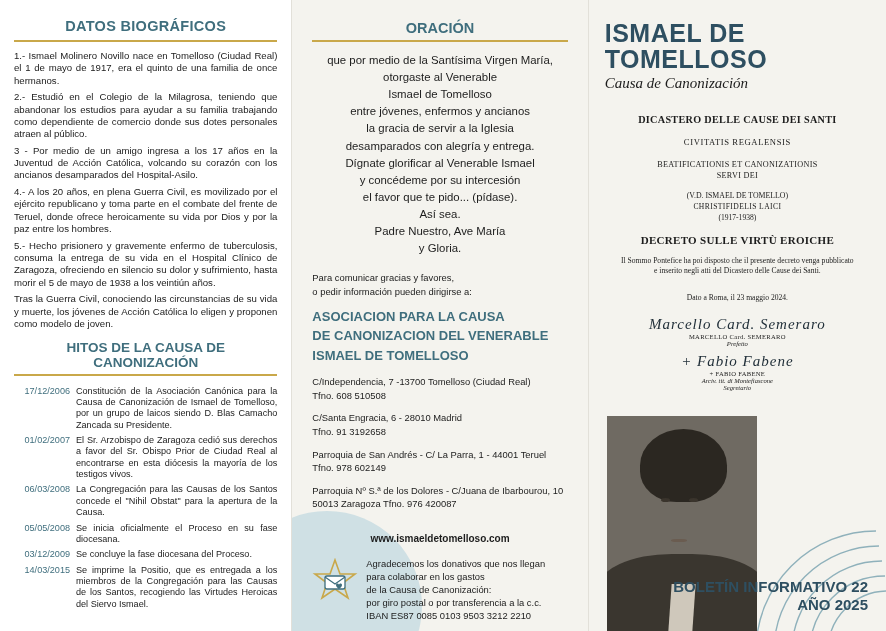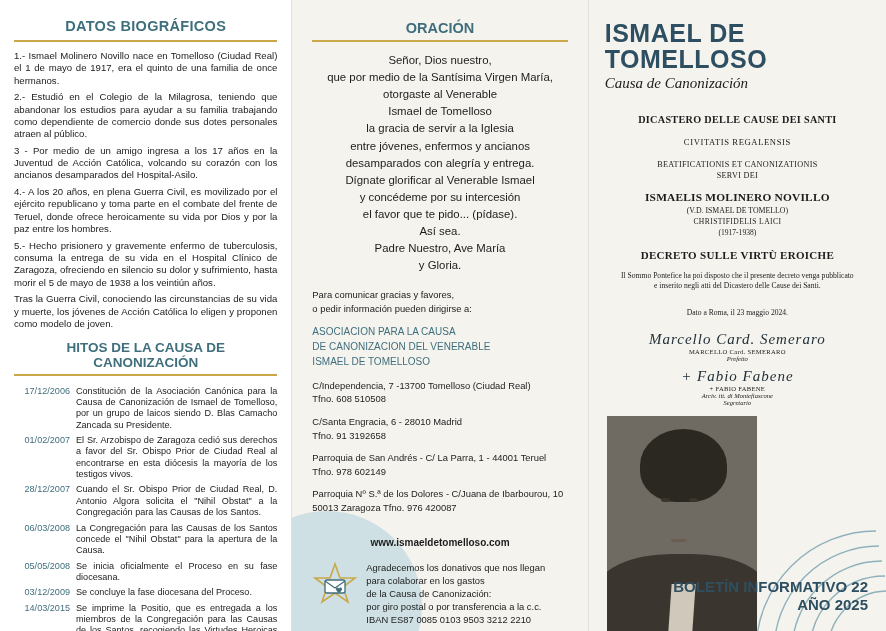--- a/index.html
+++ b/index.html
@@ -94,22 +94,22 @@
   }
   .contact{
     text-align:left;
     font-size:9.4px;
     line-height:1.45;
     color:#1c1c1c;
     margin-top:14px;
   }
   .contact .blue{
     color:#3f6e7d;
-    font-weight:normal;
-    font-size:10px;
+    font-weight:bold;
+    font-size:13px;
     line-height:1.5;
     margin:8px 0 10px 0;
   }
   .contact .addr{margin:0 0 9px 0;}
   .web{
     text-align:center;
     font-weight:bold;
     font-size:10px;
     color:#1c1c1c;
     margin-top:22px;
@@ -262,24 +262,20 @@
       <tbody>
           <tr>
         <td class="date">17/12/2006</td>
         <td class="txt">Constitución de la Asociación Canónica para la Causa de Canonización de Ismael de Tomelloso, por un grupo de laicos siendo D. Blas Camacho Zancada su Presidente.</td>
       </tr>
       <tr>
         <td class="date">01/02/2007</td>
         <td class="txt">El Sr. Arzobispo de Zaragoza cedió sus derechos a favor del Sr. Obispo Prior de Ciudad Real al encontrarse en esta diócesis la mayoría de los testigos vivos.</td>
       </tr>
       <tr>
-        <td class="date">28/12/2007</td>
-        <td class="txt">Cuando el Sr. Obispo Prior de Ciudad Real, D. Antonio Algora solicita el "Nihil Obstat" a la Congregación para las Causas de los Santos.</td>
-      </tr>
-      <tr>
         <td class="date">06/03/2008</td>
         <td class="txt">La Congregación para las Causas de los Santos concede el "Nihil Obstat" para la apertura de la Causa.</td>
       </tr>
       <tr>
         <td class="date">05/05/2008</td>
         <td class="txt">Se inicia oficialmente el Proceso en su fase diocesana.</td>
       </tr>
       <tr>
         <td class="date">03/12/2009</td>
         <td class="txt">Se concluye la fase diocesana del Proceso.</td>
@@ -295,26 +291,25 @@
 
   <div class="sep"></div>
 
   <div class="col2">
     <div class="blob"></div>
     <div class="content">
       <div class="oracion-title">ORACIÓN</div>
       <div class="rule"></div>
 
       <div class="oracion-body">
-        <div>Señor, Dios nuestro,</div>
         <div>que por medio de la Santísima Virgen María,</div>
         <div>otorgaste al Venerable</div>
         <div>Ismael de Tomelloso</div>
+        <div>entre jóvenes, enfermos y ancianos</div>
         <div>la gracia de servir a la Iglesia</div>
-        <div>entre jóvenes, enfermos y ancianos</div>
         <div>desamparados con alegría y entrega.</div>
         <div>Dígnate glorificar al Venerable Ismael</div>
         <div>y concédeme por su intercesión</div>
         <div>el favor que te pido... (pídase).</div>
         <div>Así sea.</div>
         <div>Padre Nuestro, Ave María</div>
         <div>y Gloria.</div>
       </div>
 
       <div class="contact">
@@ -375,21 +370,20 @@
 
     <div class="inner">
       <div class="title-main">ISMAEL DE TOMELLOSO</div>
       <div class="title-sub">Causa de Canonización</div>
 
       <div class="decree">
         <div class="d1">DICASTERO DELLE CAUSE DEI SANTI</div>
         <div class="d2">CIVITATIS REGALENSIS</div>
         <div class="d3" style="white-space:pre-line">BEATIFICATIONIS ET CANONIZATIONIS
 SERVI DEI</div>
-        <div class="d4">ISMAELIS MOLINERO NOVILLO</div>
         <div class="d5">(V.D. ISMAEL DE TOMELLO)</div>
         <div class="d6">CHRISTIFIDELIS LAICI</div>
         <div class="d7">(1917-1938)</div>
 
         <div class="d8">DECRETO  SULLE VIRTÙ EROICHE</div>
         <div class="body">Il Sommo Pontefice ha poi disposto che il presente decreto venga pubblicato e inserito negli atti del Dicastero delle Cause dei Santi.</div>
         <div class="dateline">Dato a Roma, il 23 maggio 2024.</div>
 
         <div style="text-align:center;margin-bottom:6px;">
           <div class="sig">Marcello Card. Semeraro</div>

